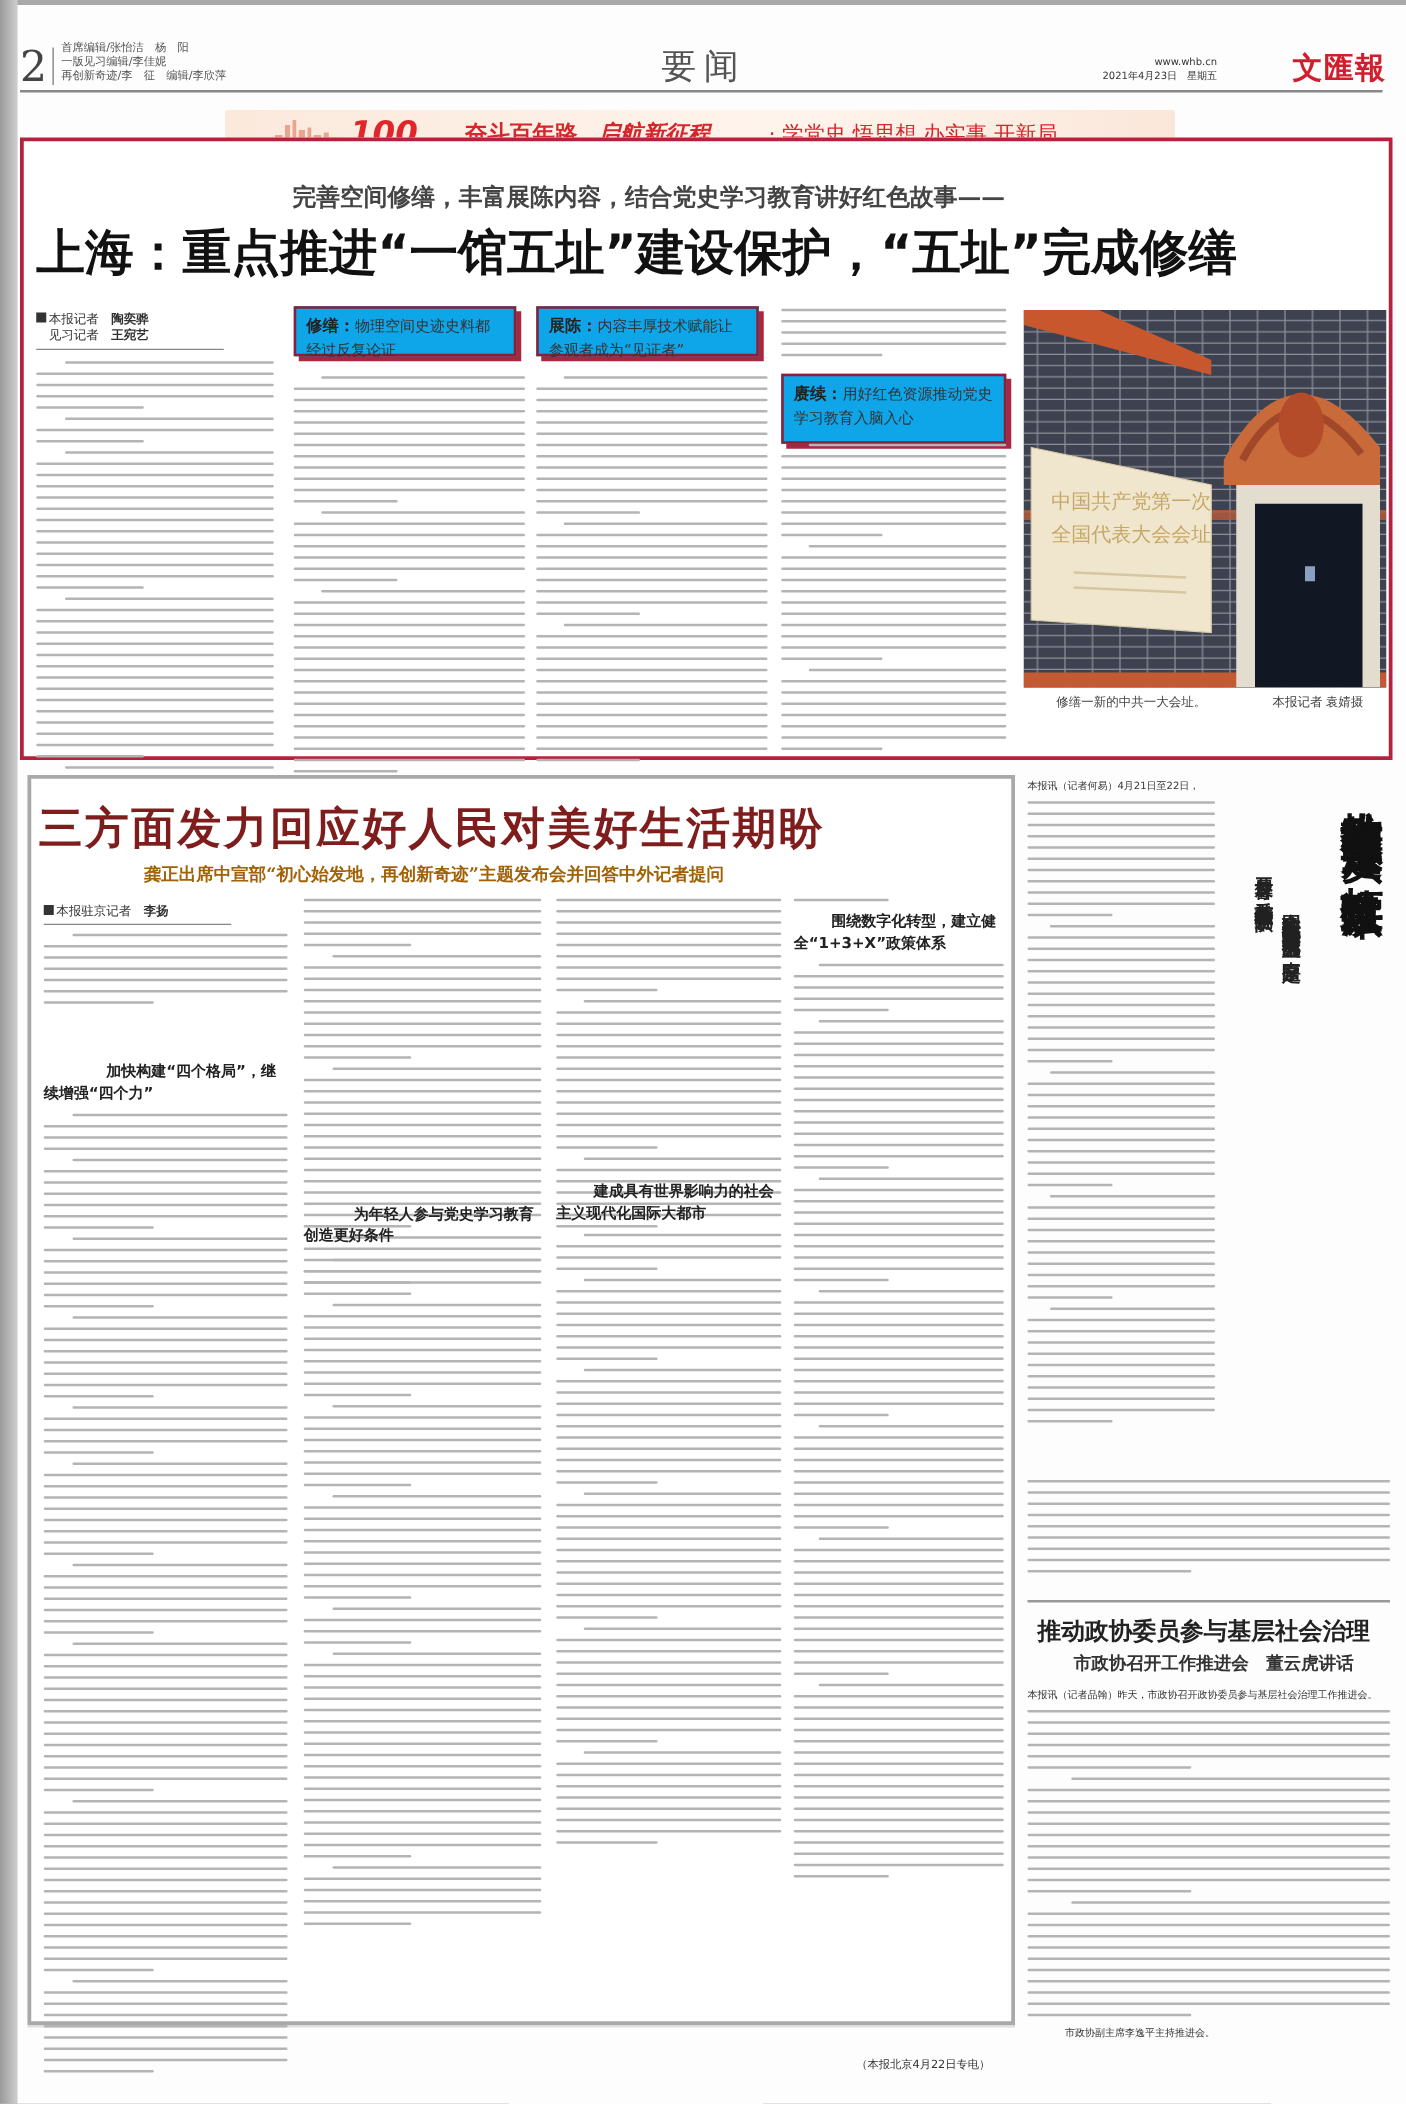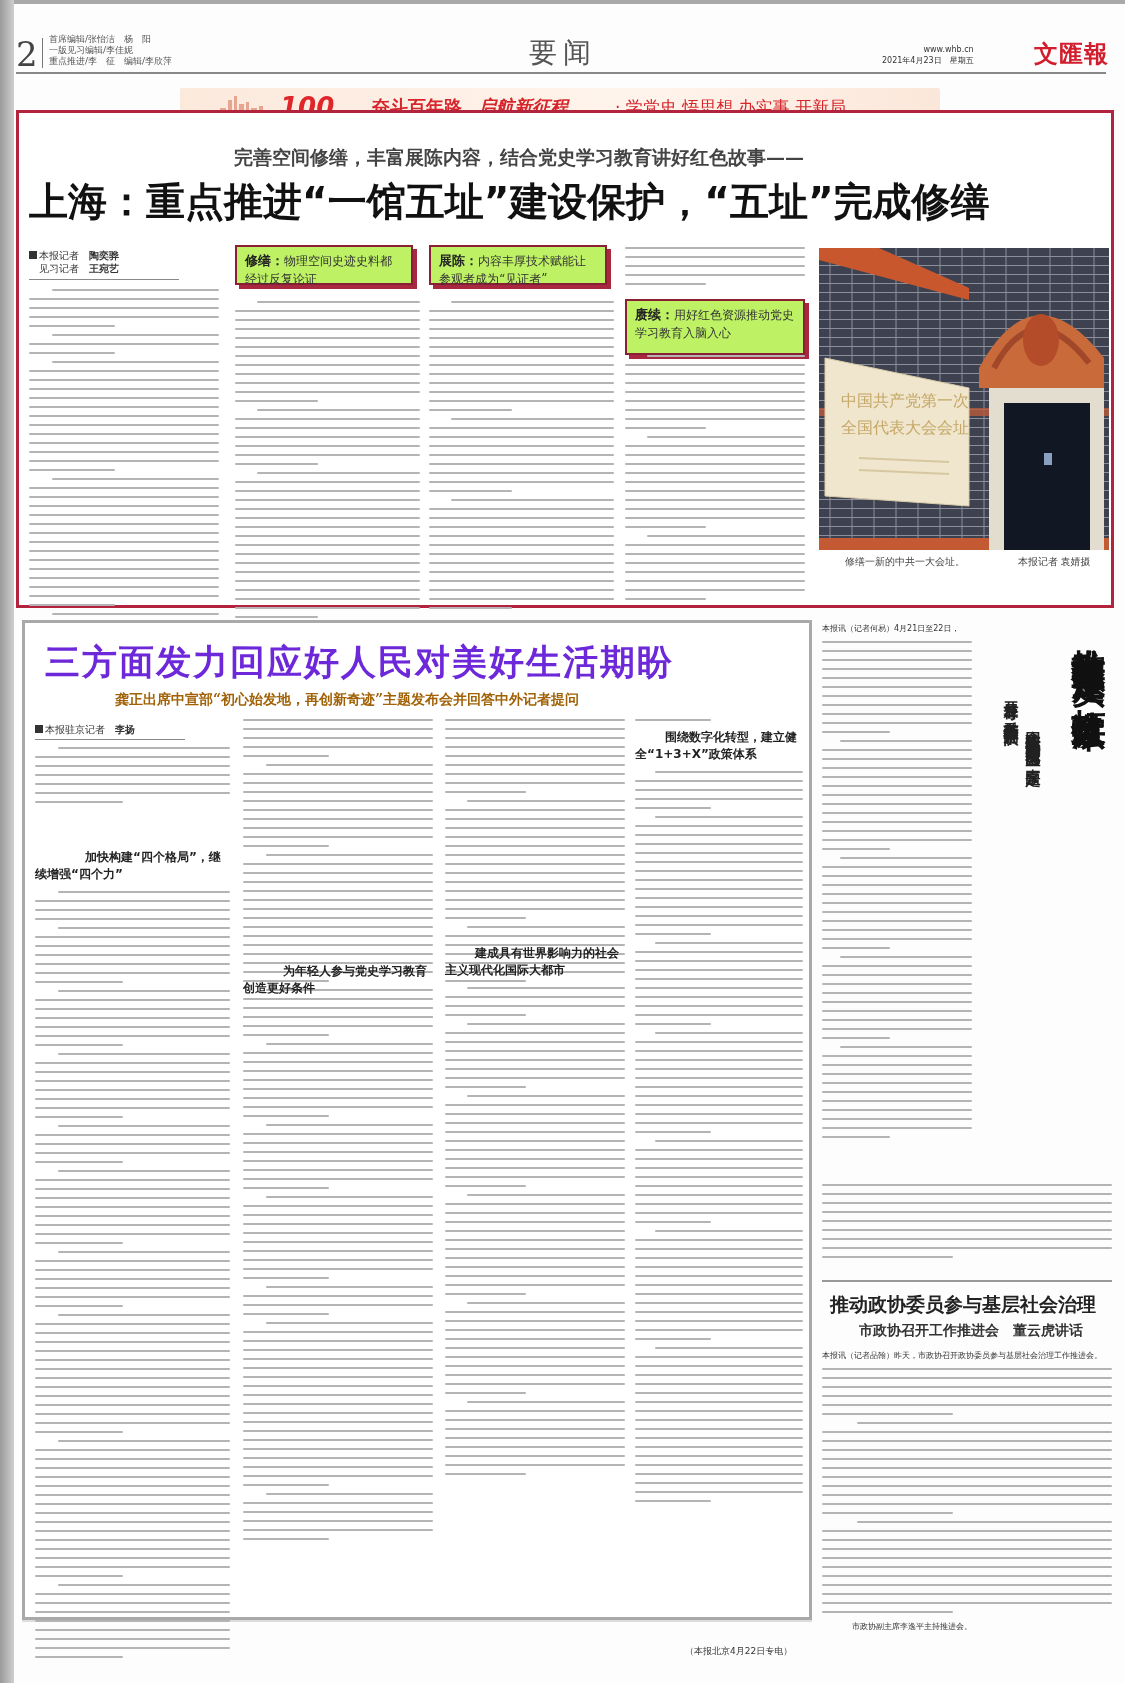--- a/index.html
+++ b/index.html
@@ -35,29 +35,29 @@
   .byline { position: absolute; font-size: 10px; color: #333; font-family: "DejaVu Sans", sans-serif; line-height: 13px; }
   .byline b { font-weight: bold; }
   .byline .sq { display: inline-block; width: 8px; height: 8px; background: #333; margin-right: 2px; }
   .byline-rule { position: absolute; height: 1px; background: #888; }
 
   .col { position: absolute; }
   .line { height: 2px; background: #b4b4b4; margin: 0 0 7px 0; border-radius: 1px; }
   .line.short { width: 45%; }
   .line.indent { margin-left: 12%; width: 88%; }
 
-  .subhead-box { position: absolute; border: 2px solid #8a2036; background: #bef264; padding: 5px 8px; font-size: 12px; color: #333; box-shadow: 4px 4px 0 #a8283f; line-height: 18px; }
+  .subhead-box { position: absolute; border: 2px solid #8a2036; background: #0ea5e9; padding: 5px 8px; font-size: 12px; color: #333; box-shadow: 4px 4px 0 #a8283f; line-height: 18px; }
   .subhead-box b { font-weight: bold; color: #222; font-size: 13px; font-family: "DejaVu Sans", sans-serif; }
 
   .photo { position: absolute; left: 800px; top: 135px; width: 290px; height: 302px; overflow: hidden; background: #3f4451; }
   .caption { position: absolute; font-size: 10px; color: #444; font-family: Liberation Serif, serif; }
 
   
   .mainbox { position: absolute; left: 8px; top: 616px; width: 790px; height: 1000px; border: 3px solid #a9a9a9; border-top-width: 3px; background: #fff; box-shadow: 0 2px 0 #ddd; }
-  .headline2 { position: absolute; left: 20px; top: 16px; font-size: 35px; font-weight: bold; color: #6d28d9; letter-spacing: 2px; }
+  .headline2 { position: absolute; left: 6px; top: 16px; font-size: 35px; font-weight: bold; color: #7f1d1d; letter-spacing: 2px; }
   .subtitle2 { position: absolute; left: 90px; top: 68px; font-size: 14px; color: #a16207; font-weight: bold; }
   .q-head { position: absolute; font-size: 12px; font-weight: bold; color: #222; font-family: "DejaVu Sans", sans-serif; line-height: 17px; text-align: left; }
   .dateline { position: absolute; font-size: 9px; color: #333; font-family: "DejaVu Sans", sans-serif; }
 
   
   .vhead { position: absolute; left: 1044px; top: 618px; width: 50px; font-size: 34px; line-height: 38px; font-weight: bold; color: #111; writing-mode: vertical-rl; letter-spacing: 2px; }
   .vsub1 { position: absolute; left: 1010px; top: 715px; font-size: 15px; line-height: 17px; font-weight: bold; color: #222; writing-mode: vertical-rl; letter-spacing: 1px; }
   .vsub2 { position: absolute; left: 988px; top: 686px; font-size: 15px; line-height: 17px; font-weight: bold; color: #222; writing-mode: vertical-rl; letter-spacing: 1px; }
 
   .rule-h { position: absolute; height: 2px; background: #999; }
@@ -71,21 +71,21 @@
 <div class="spine"></div>
 
 <div class="page">
 
   <div class="hdr">
     <div class="pg-num">2</div>
     <div class="pg-sep"></div>
     <div class="editors">
       <div>首席编辑/张怡洁　杨　阳</div>
       <div>一版见习编辑/李佳妮</div>
-      <div>重点推进/李　征　编辑/李欣萍</div>
+      <div>再创新奇迹/李　征　编辑/李欣萍</div>
     </div>
     <div class="section">要闻</div>
     <div class="site-date">
       <div>www.whb.cn</div>
       <div>2021年4月23日　星期五</div>
     </div>
     <div class="masthead">文匯報</div>
     <div class="hdr-rule"></div>
   </div>
 

